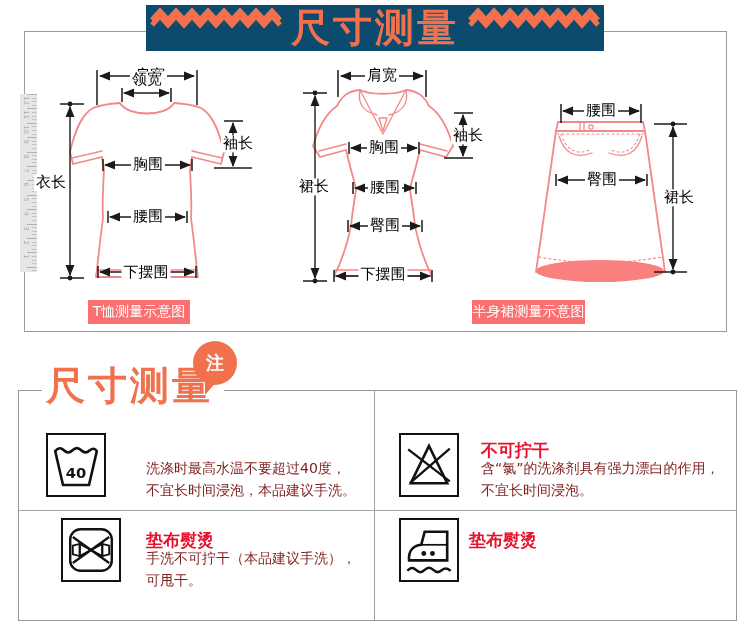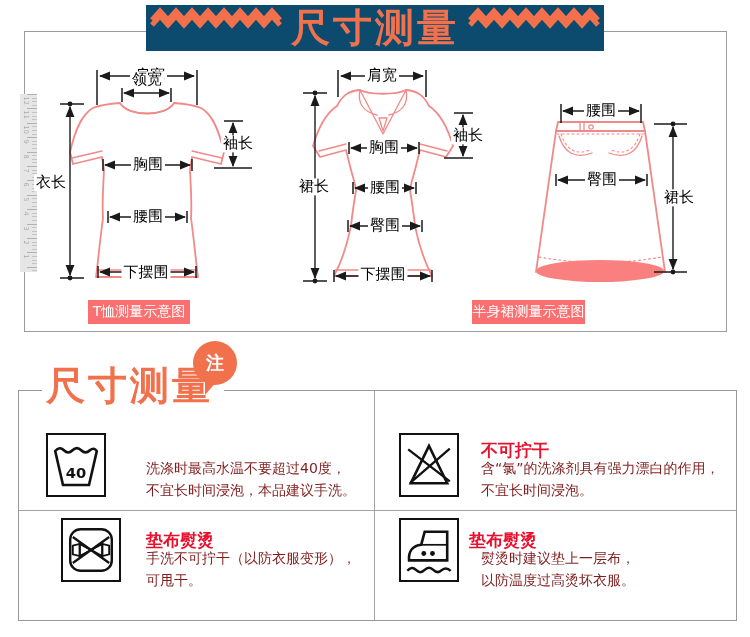--- a/index.html
+++ b/index.html
@@ -250,30 +250,28 @@
 
     <div class="icon-box" style="left:42px;top:127px">
       <svg width="52" height="56" viewBox="0 0 60 64">
         <rect x="6" y="8" width="48" height="48" rx="12" stroke="#111" stroke-width="2.8" fill="none"></rect>
         <path d="M17,25 L43,39 L43,25 L17,39 Z" stroke="#111" stroke-width="2.2" fill="none"></path>
         <path d="M9,27 L17,25 L17,39 L9,37 Z M51,27 L43,25 L43,39 L51,37 Z" stroke="#111" stroke-width="2.2" fill="none"></path>
         <path d="M9,17 L51,47 M51,17 L9,47" stroke="#111" stroke-width="2.6" fill="none"></path>
       </svg>
     </div>
     <h3 class="cell-title" style="left:127px;top:121px">垫布熨烫</h3>
-    <p class="cell-desc" style="left:127px;top:142px">手洗不可拧干（以防衣服变形），
+    <p class="cell-desc" style="left:127px;top:142px">手洗不可拧干（本品建议手洗），
 可甩干。</p>
 
     <div class="icon-box" style="left:380px;top:127px">
       <svg width="52" height="56" viewBox="0 0 60 64">
         <path d="M7,44 C6,33 12,27 21,26 L25,11 L51,11 L51,44 Z" stroke="#111" stroke-width="3" fill="none"></path>
         <path d="M22,26 L51,26" stroke="#111" stroke-width="2" fill="none"></path>
         <circle cx="24" cy="36" r="2.8" fill="#111"></circle>
           <circle cx="34" cy="36" r="2.8" fill="#111"></circle>
         <path d="M5,56 Q10,50 15,55 T25,55 T35,55 T45,55 Q50,51 55,56" stroke="#111" stroke-width="2.8" fill="none"></path>
       </svg>
     </div>
     <h3 class="cell-title" style="left:450px;top:121px">垫布熨烫</h3>
-    <p class="cell-desc" style="left:462px;top:142px">熨烫时建议垫上一层布，
-以防温度过高烫坏衣服。</p>
   </section>
 
 </div>
 
 </body></html>

